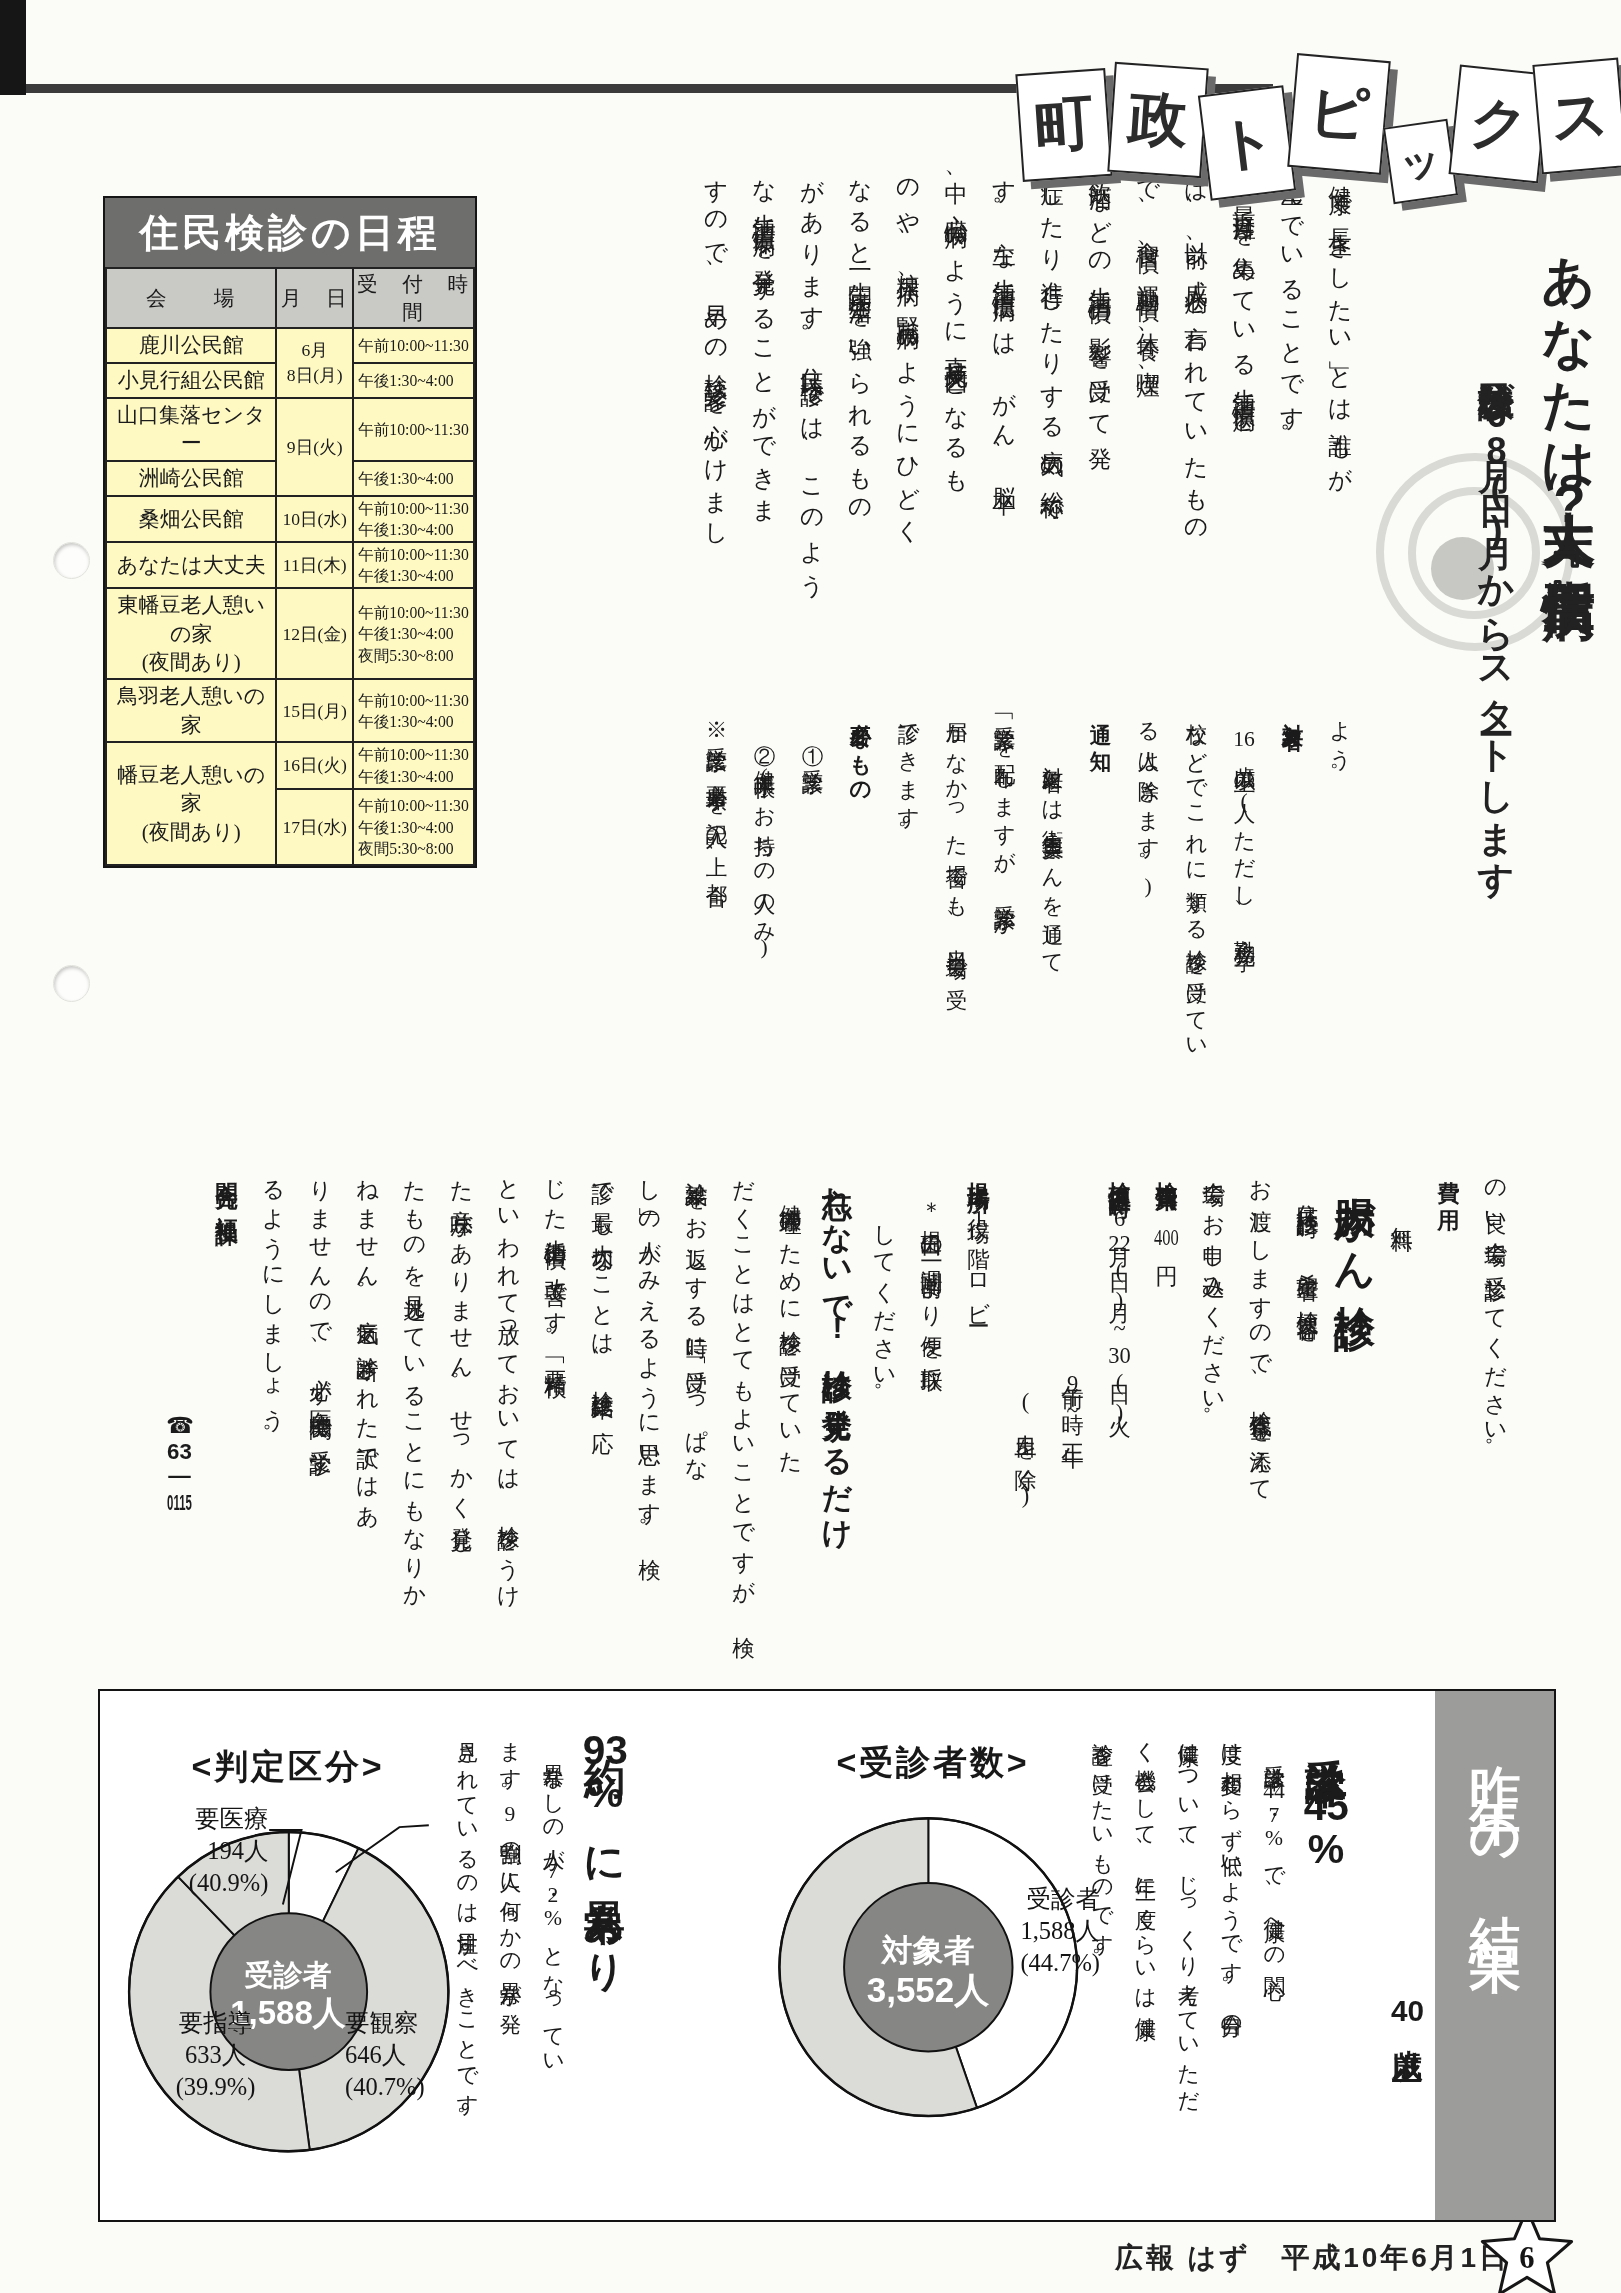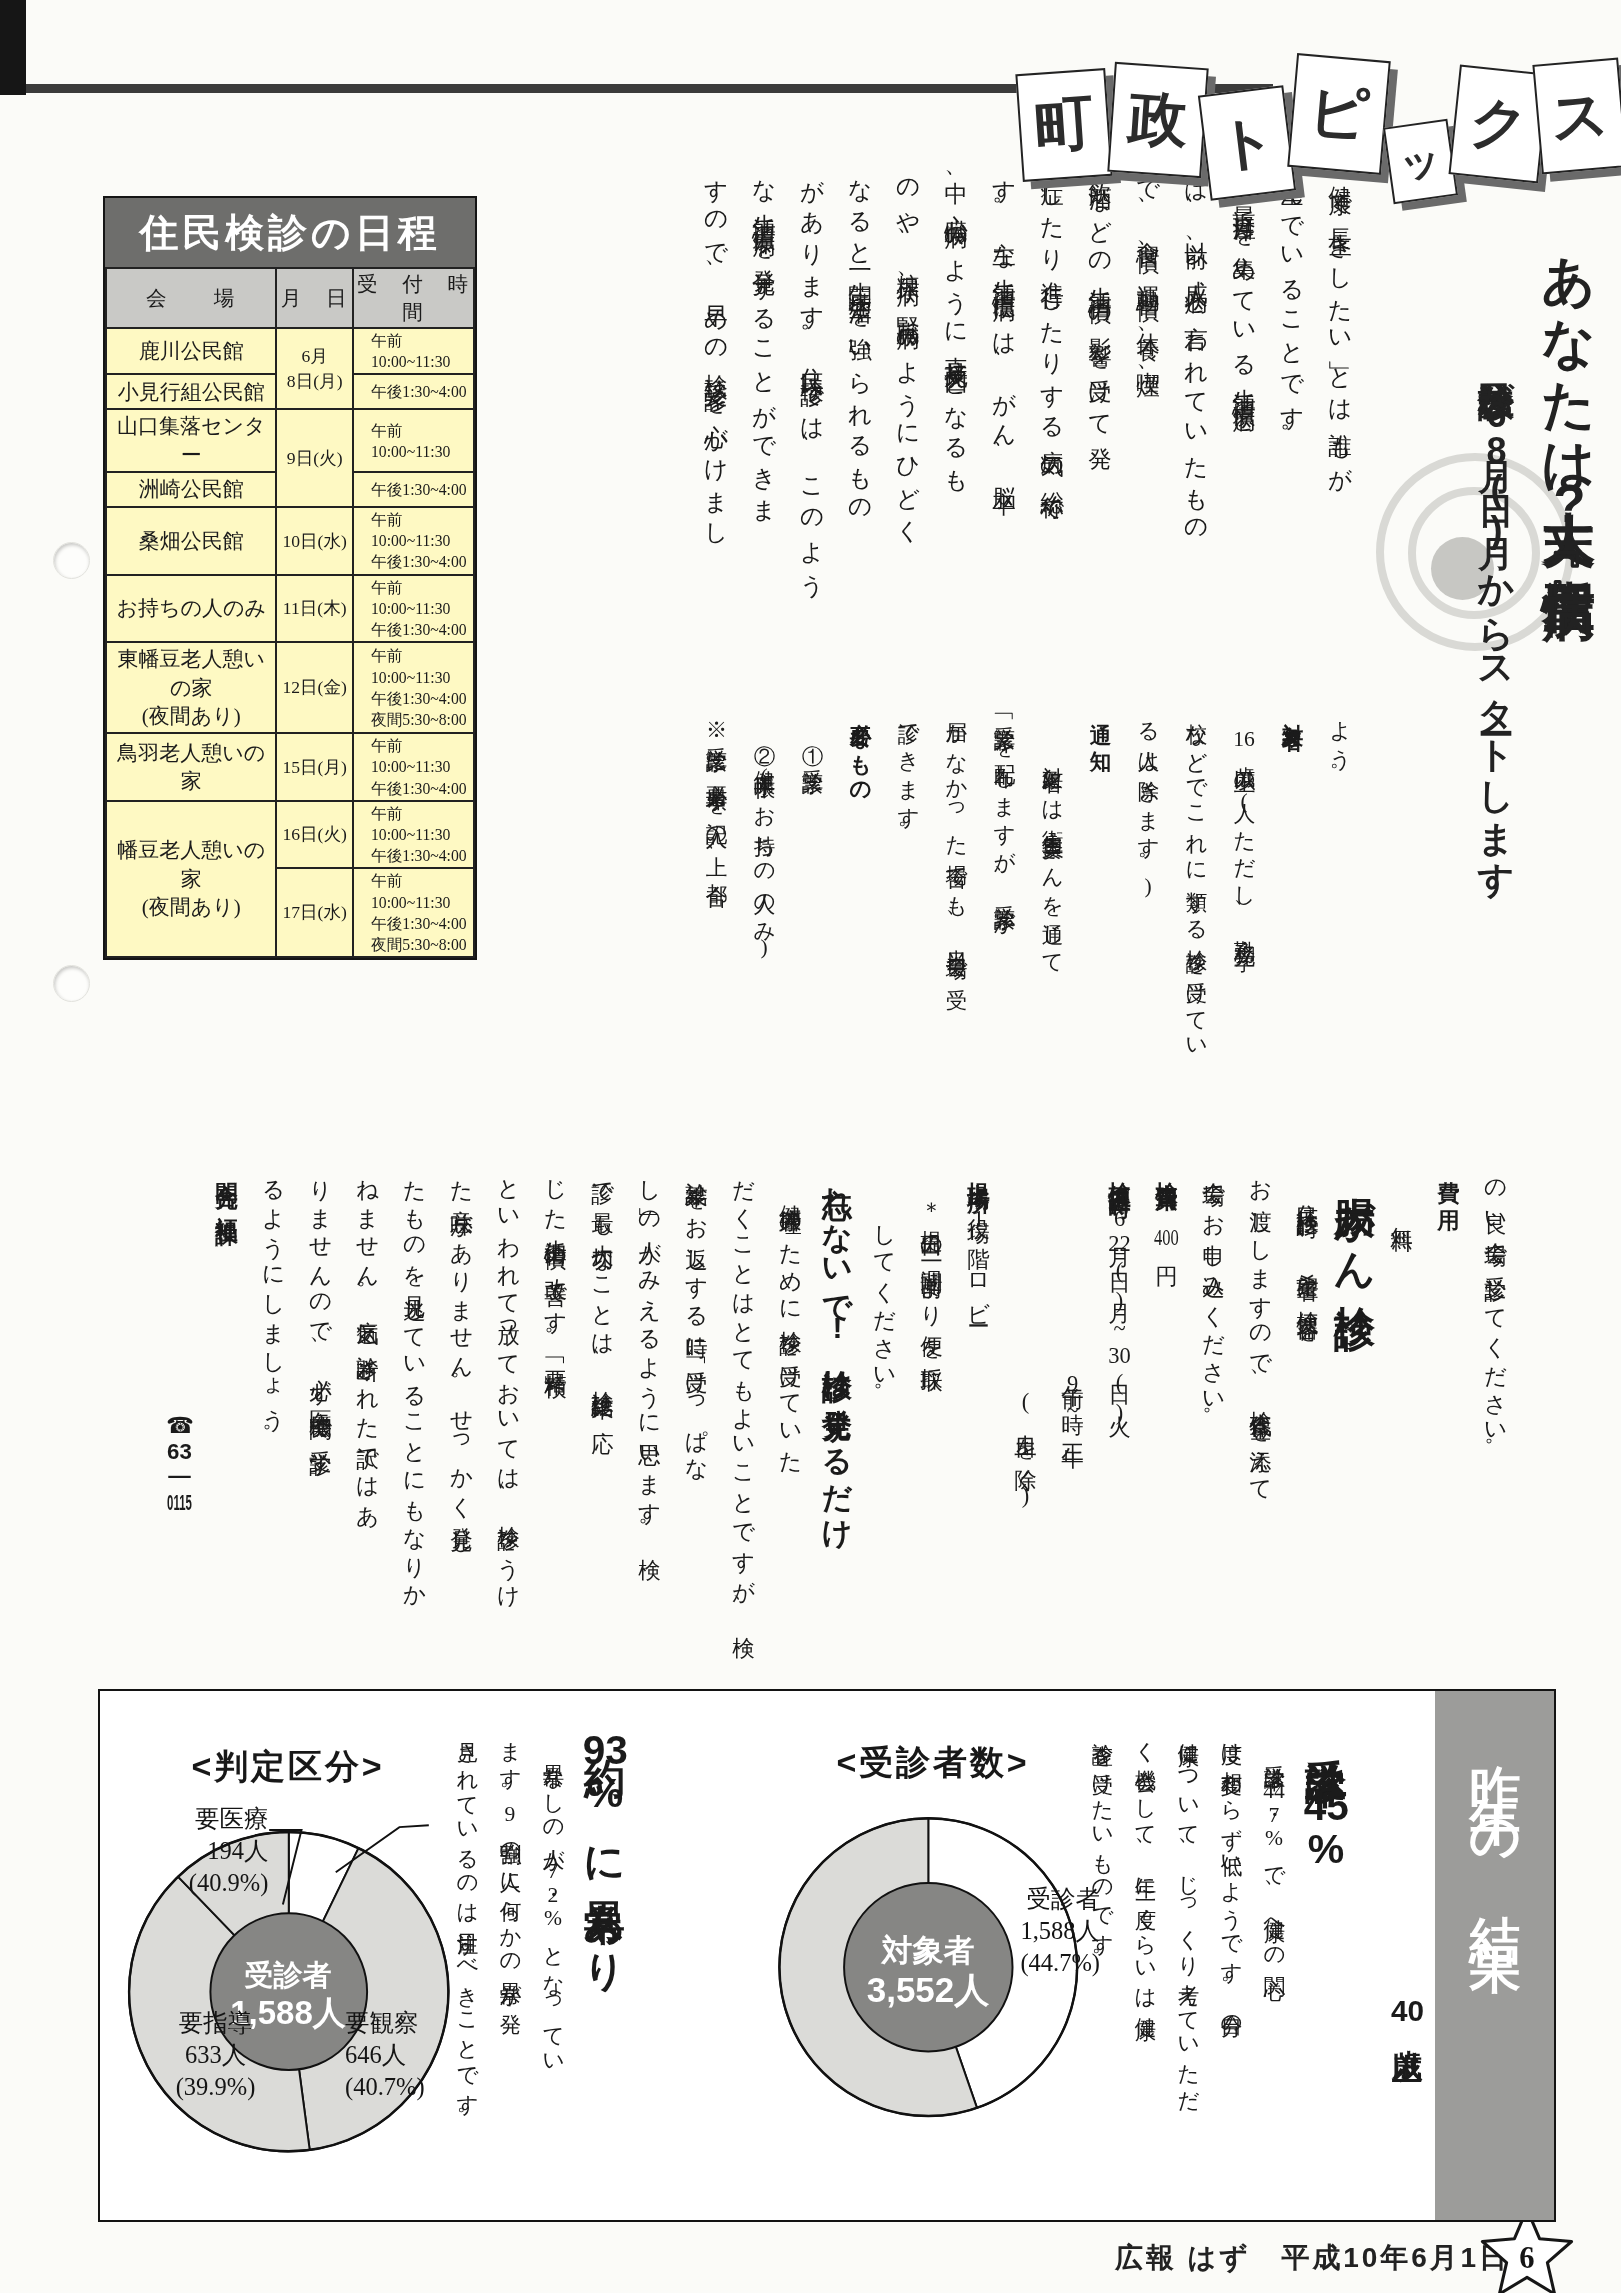--- a/index.html
+++ b/index.html
@@ -45,21 +45,21 @@
     font-family:"Liberation Sans","DejaVu Sans",sans-serif;font-weight:bold;}
   
   #sched{left:103px;top:196px;width:370px;border:2.9px solid #151515;background:#fef9c3;z-index:2;}
   #sched-title{height:69px;background:#6e6e6c;color:#fff;display:flex;align-items:center;justify-content:center;
     font-family:"Liberation Sans","DejaVu Sans",sans-serif;font-weight:bold;font-size:39px;letter-spacing:3.9px;}
   #sched table{border-collapse:collapse;width:100%;table-layout:fixed;}
   #sched th{background:#c9c9c6;font-size:20.6px;font-weight:normal;border:2px solid #222;height:43px;letter-spacing:2px;}
   #sched td{border:2px solid #222;}
   #sched td.v{font-size:21px;text-align:center;padding:2px 3.9px;line-height:1.35;}
   #sched td.d{font-size:17.6px;text-align:center;line-height:1.4;}
-  #sched td.t{font-size:15.7px;text-align:left;padding-left:17px;line-height:1.35;}
+  #sched td.t{font-size:15.7px;text-align:left;padding-left:4px;line-height:1.35;}
   
   #rbox{left:98px;top:1689px;width:1454px;height:529px;border:2.9px solid #131313;background:#fff;z-index:2;}
   #sideband{position:absolute;right:0;top:0;width:119px;height:100%;background:#9c9c9a;
     display:flex;align-items:flex-start;justify-content:center;}
   #sideband span{writing-mode:vertical-rl;text-orientation:upright;color:#fff;
     font-family:"Liberation Sans","DejaVu Sans",sans-serif;font-weight:bold;
     font-size:51px;letter-spacing:31px;padding-top:33px;}
   #age-label{left:1286px;top:304px;height:176px;font-size:30px;letter-spacing:2px;
     font-family:"Liberation Sans","DejaVu Sans",sans-serif;font-weight:bold;}
   #boxtext1{left:980px;top:35px;height:469px;font-size:21.6px;letter-spacing:2px;}
@@ -204,21 +204,21 @@
         <tr style="height: 35px;">
           <td class="v">洲崎公民館</td>
           <td class="t">午後1:30~4:00</td>
         </tr>
         <tr style="height: 45px;">
           <td class="v">桑畑公民館</td>
           <td class="d">10日(水)</td>
           <td class="t">午前10:00~11:30<br>午後1:30~4:00</td>
         </tr>
         <tr style="height: 45px;">
-          <td class="v">お持ちの人のみ</td>
+          <td class="v">あなたは大丈夫</td>
           <td class="d">11日(木)</td>
           <td class="t">午前10:00~11:30<br>午後1:30~4:00</td>
         </tr>
         <tr style="height: 65px;">
           <td class="v">東幡豆老人憩いの家<br>(夜間あり)</td>
           <td class="d">12日(金)</td>
           <td class="t">午前10:00~11:30<br>午後1:30~4:00<br>夜間5:30~8:00</td>
         </tr>
         <tr style="height: 45px;">
           <td class="v">鳥羽老人憩いの家</td>

